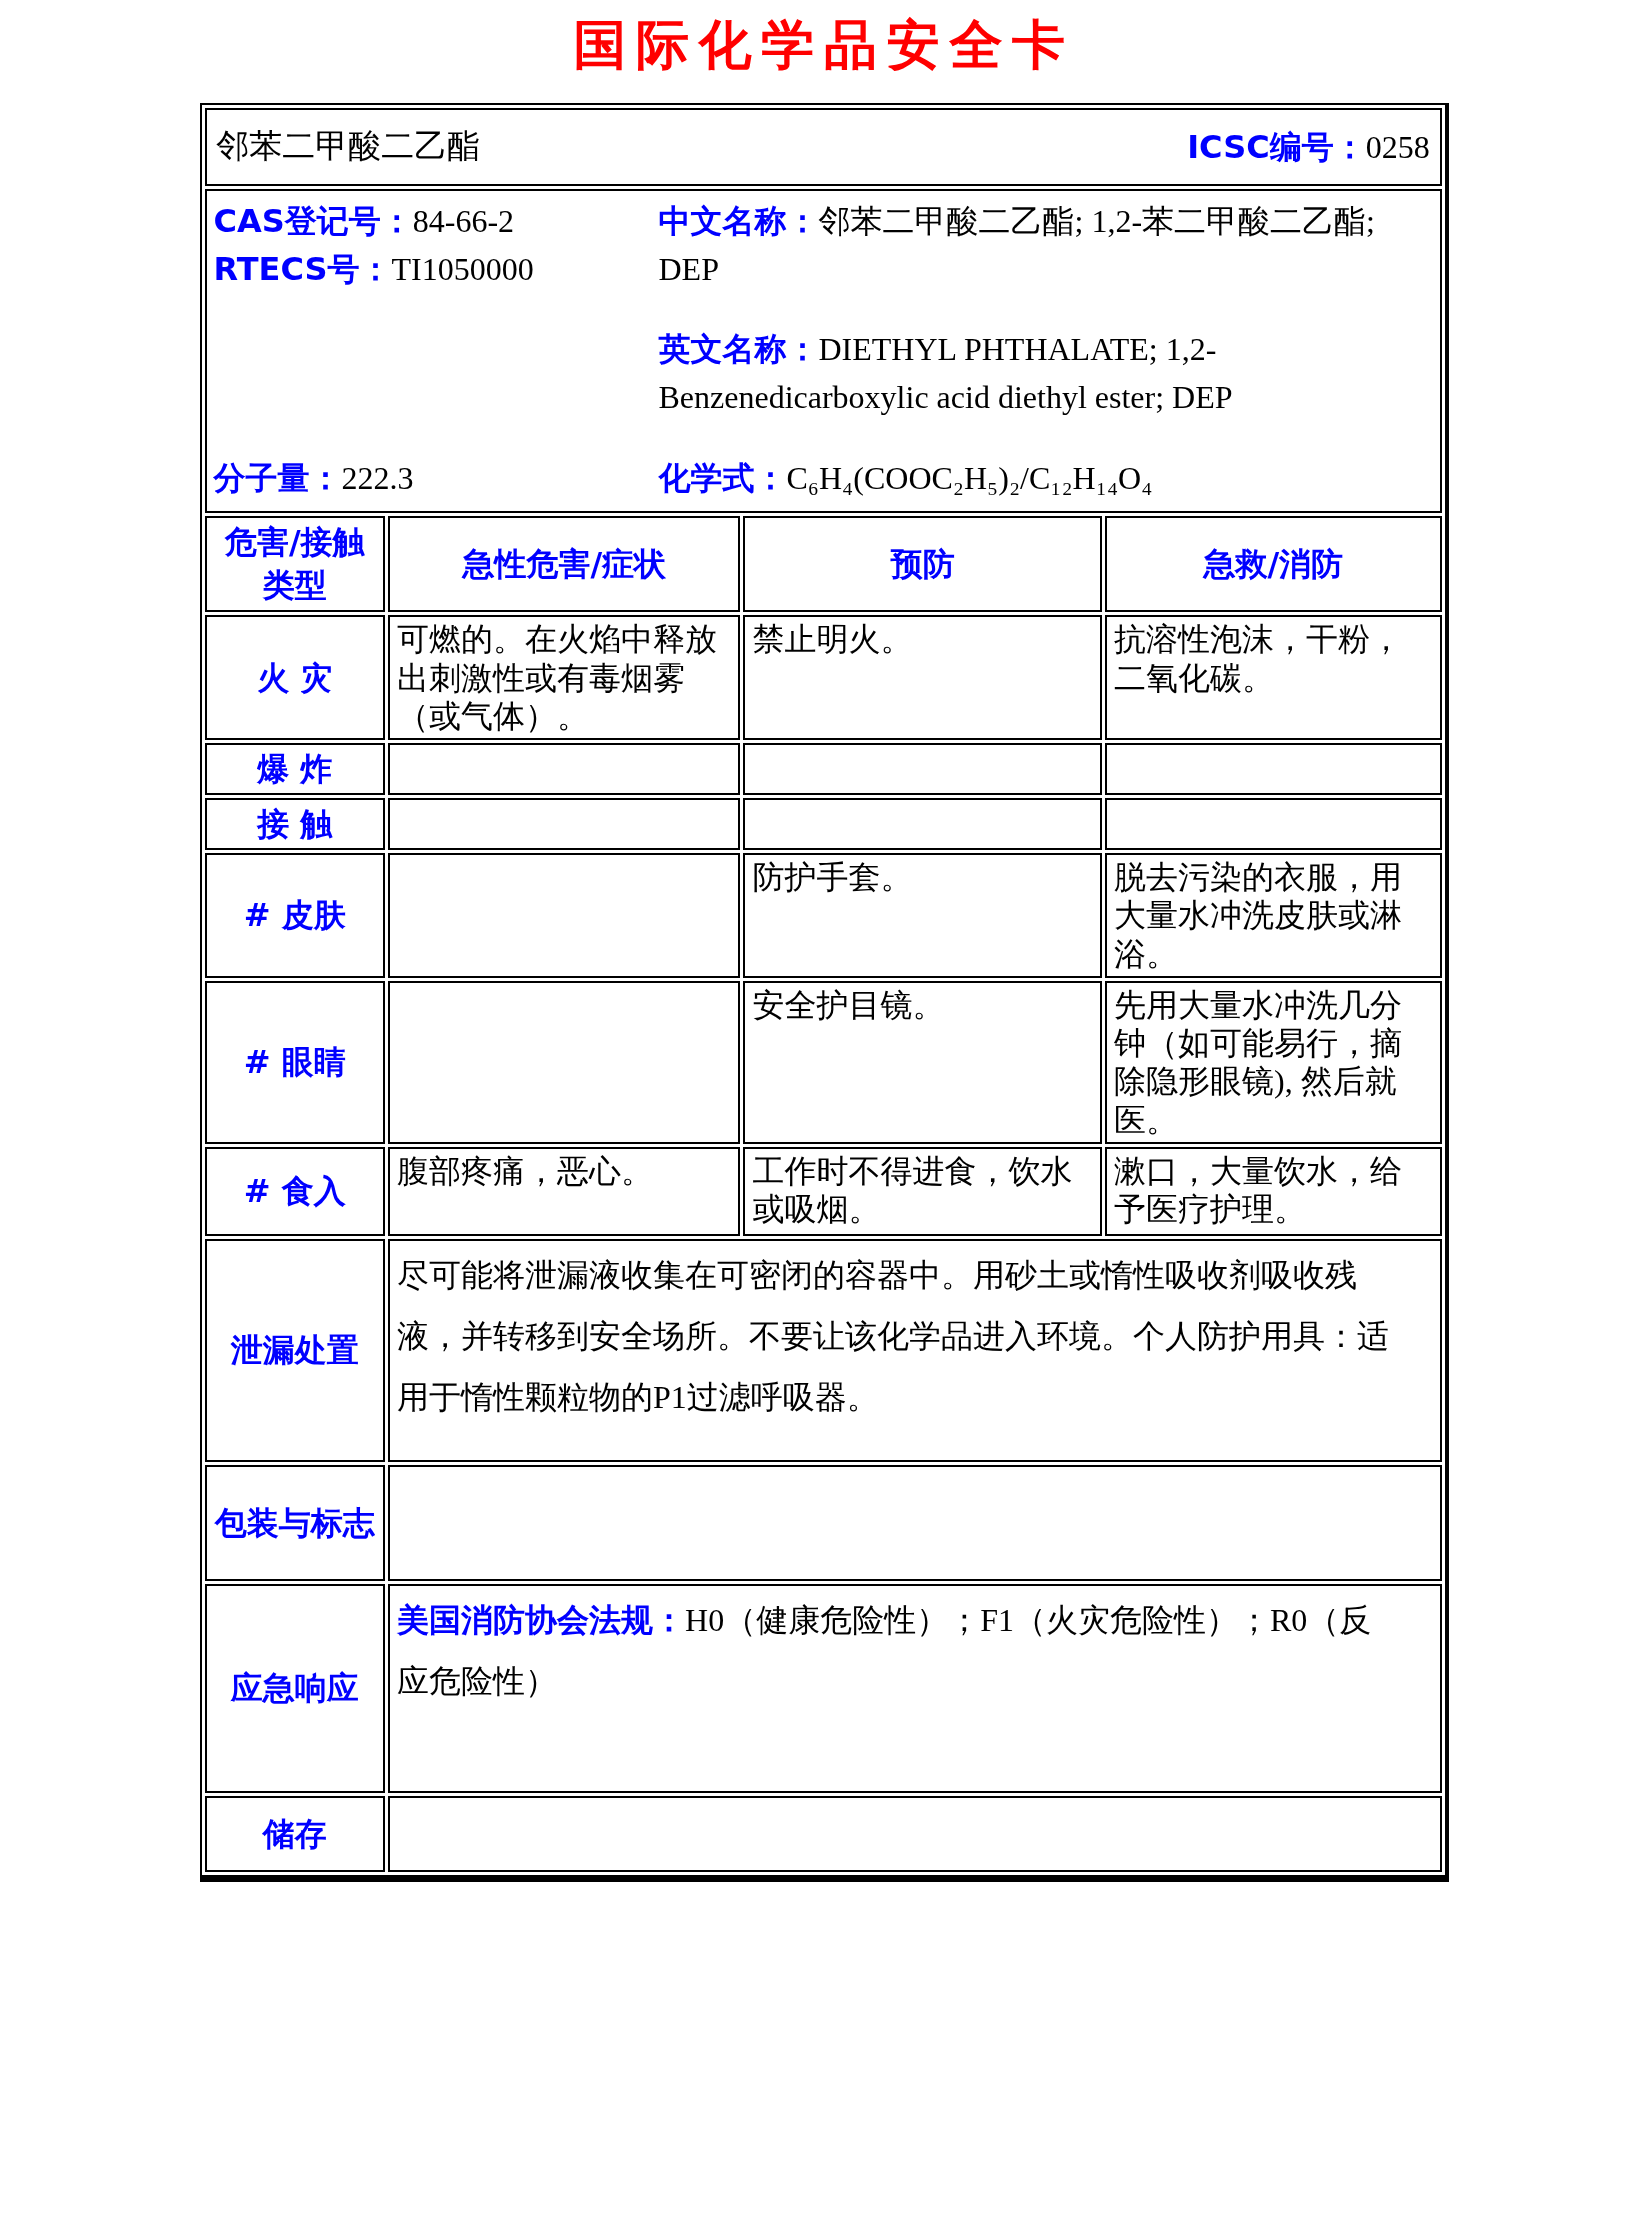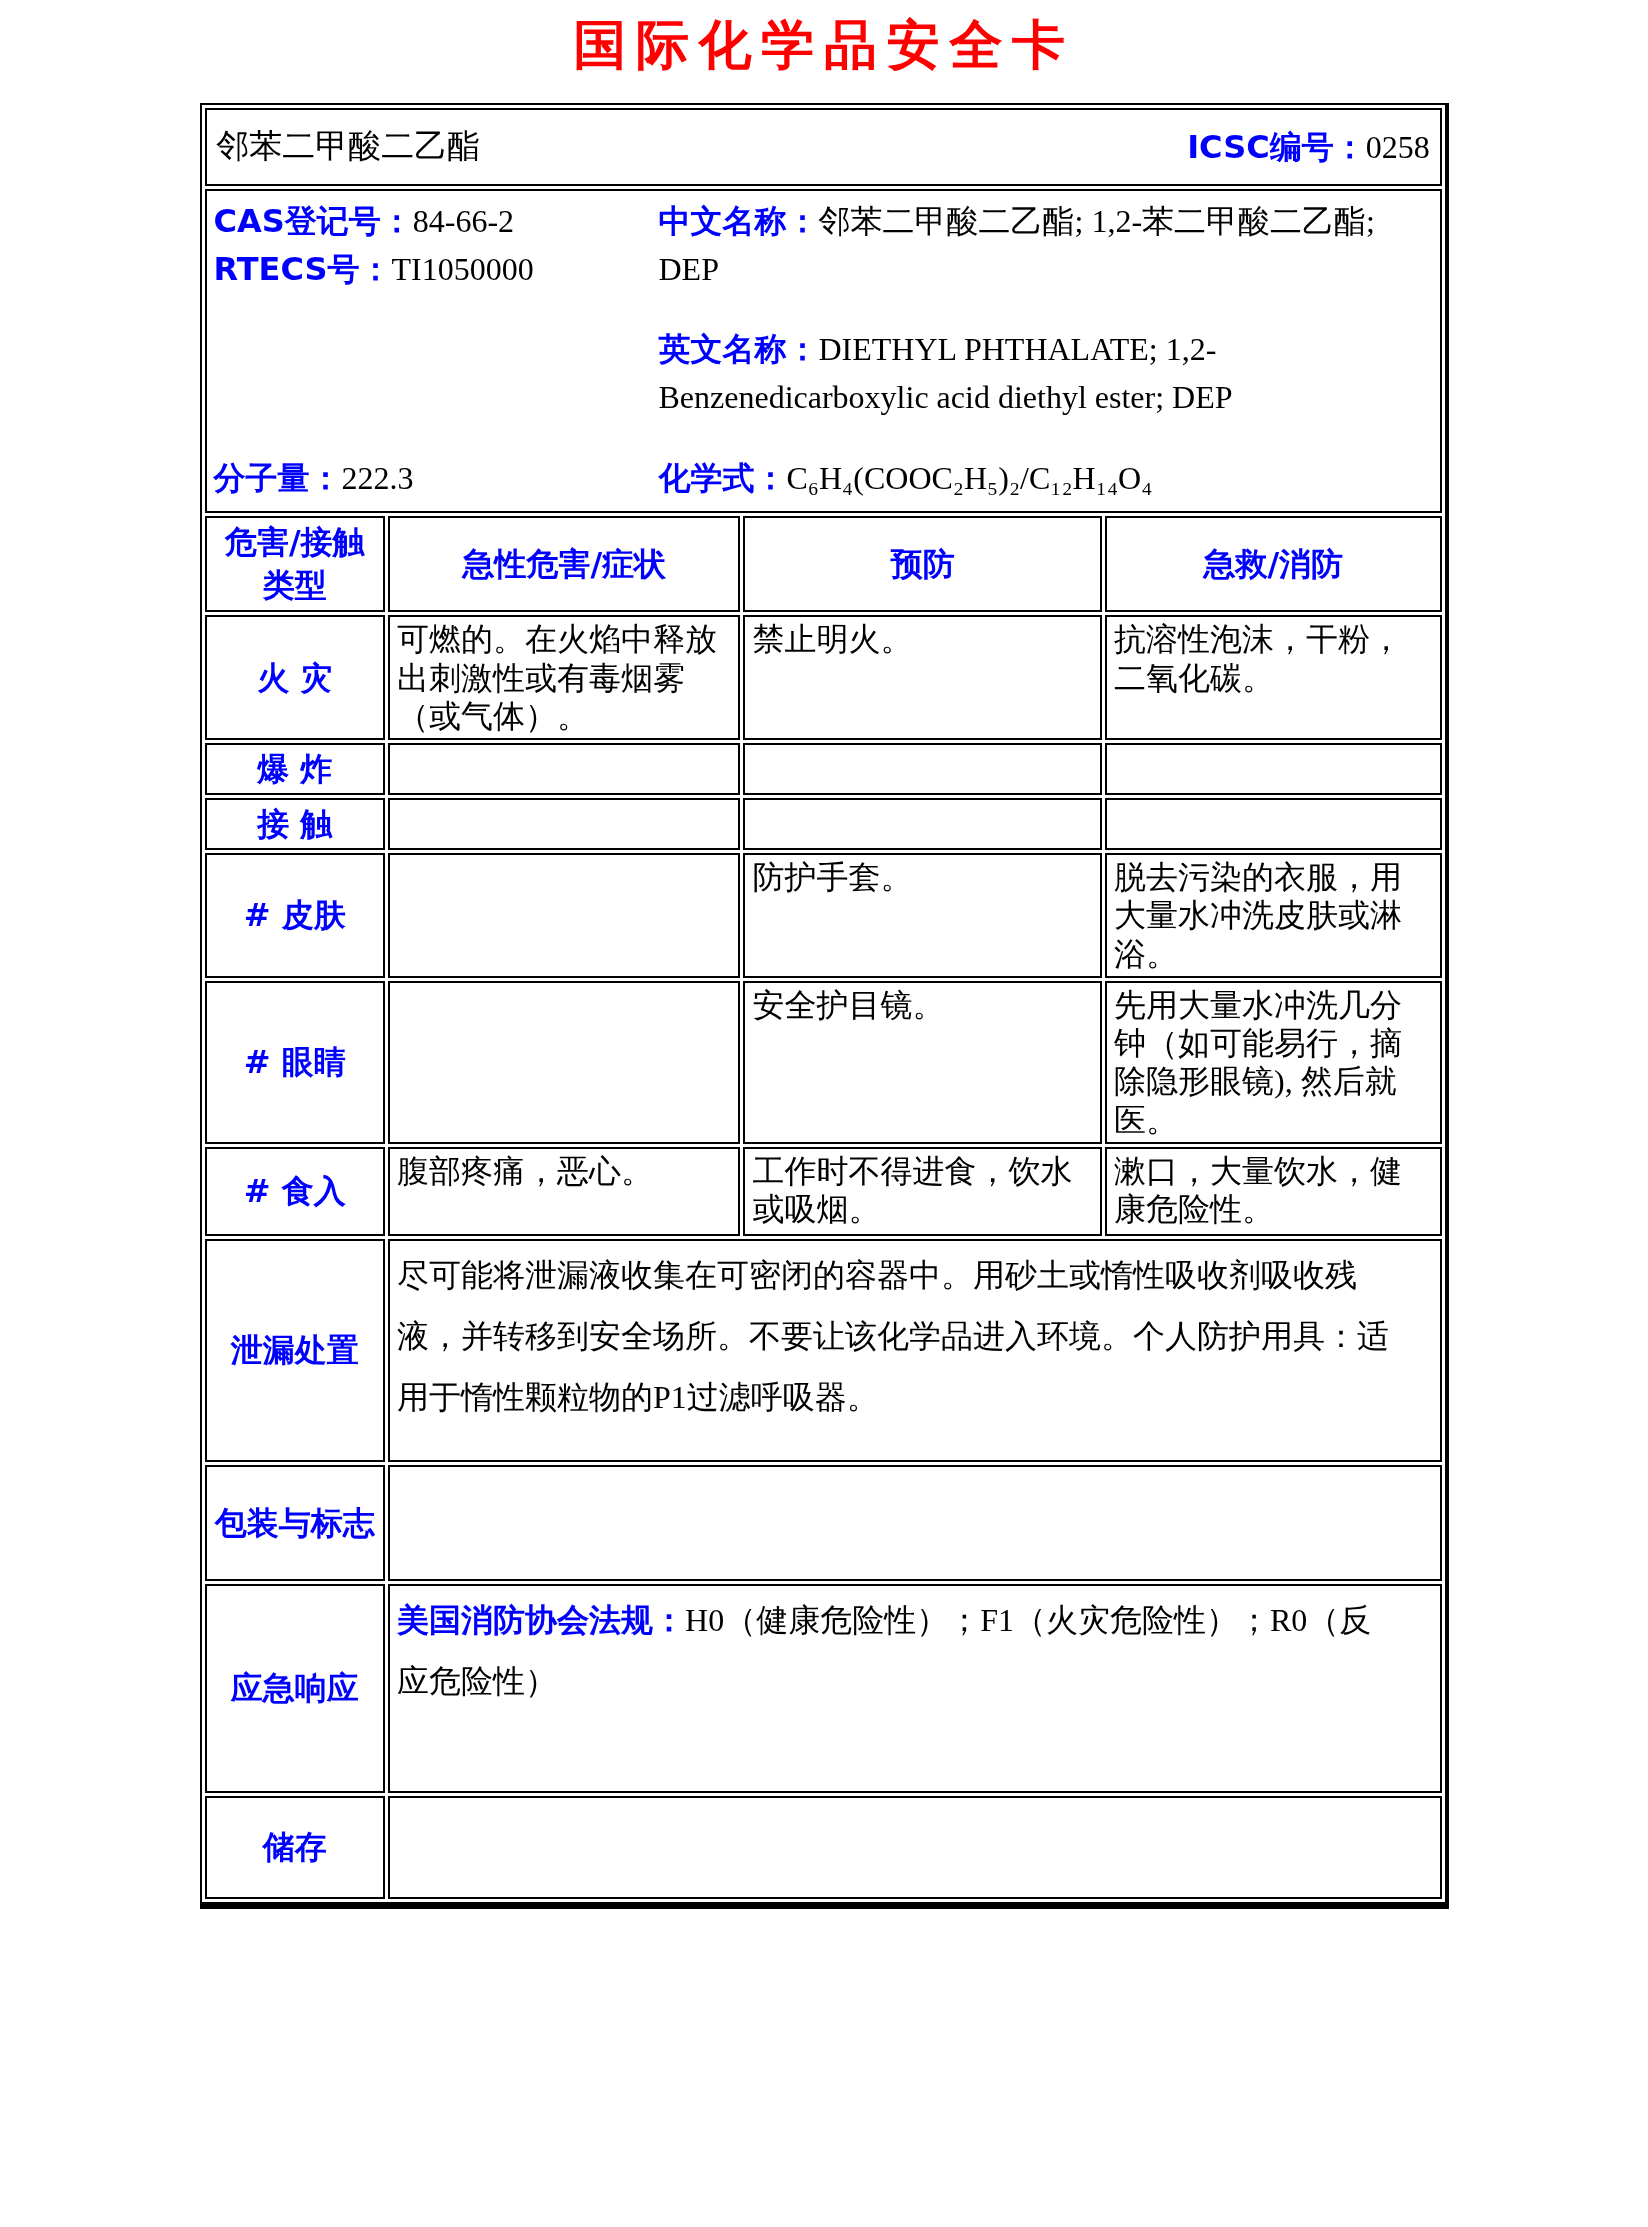--- a/index.html
+++ b/index.html
@@ -18,21 +18,21 @@
   .lbl{font-family:"DejaVu Sans","Liberation Sans",sans-serif;
        font-weight:bold;color:#0000ff;}
   .val{font-family:"Liberation Serif","DejaVu Serif",serif;color:#000;}
   
   tr.r-cardhead{height:78px;}  tr.r-names{height:320px;}
   tr.r-colheads{height:90px;}  tr.r-fire{height:120px;}
   tr.r-explosion{height:52px;}  tr.r-contact{height:52px;}
   tr.r-inhalation{height:84px;} tr.r-skin{height:118px;}
   tr.r-eyes{height:118px;}      tr.r-ingestion{height:89px;}
   tr.r-spill{height:223px;}     tr.r-packaging{height:116px;}
-  tr.r-emergency{height:209px;} tr.r-storage{height:103px;}
+  tr.r-emergency{height:209px;} tr.r-storage{height:76px;}
   
   td.cardhead-cell{vertical-align:middle;}
   .cardhead{display:flex;justify-content:space-between;align-items:center;padding:0 2.8px;}
   .cardhead .name{font-size:33px;}
   
   .names-grid{display:grid;grid-template-columns:445px 1fr;height:305px;padding:2.8px 0 7px 0;}
   .id-col{display:flex;flex-direction:column;justify-content:space-between;}
   .id-col p{margin:0;line-height:1.5;}
   .formula-line{line-height:1.5;}
   
@@ -128,21 +128,21 @@
       <td class="rowlabel"># 眼睛</td>
       <td></td>
       <td>安全护目镜。</td>
       <td>先用大量水冲洗几分钟（如可能易行，摘除隐形眼镜), 然后就医。</td>
     </tr>
 
     <tr class="r-ingestion">
       <td class="rowlabel"># 食入</td>
       <td>腹部疼痛，恶心。</td>
       <td>工作时不得进食，饮水或吸烟。</td>
-      <td>漱口，大量饮水，健康危险性。</td>
+      <td>漱口，大量饮水，给予医疗护理。</td>
     </tr>
 
     <tr class="r-spill">
       <td class="rowlabel">泄漏处置</td>
       <td colspan="3" class="wide-content">尽可能将泄漏液收集在可密闭的容器中。用砂土或惰性吸收剂吸收残液，并转移到安全场所。不要让该化学品进入环境。个人防护用具：适用于惰性颗粒物的P1过滤呼吸器。</td>
     </tr>
 
     <tr class="r-packaging">
       <td class="rowlabel">包装与标志</td>
       <td colspan="3" class="wide-content"></td>

